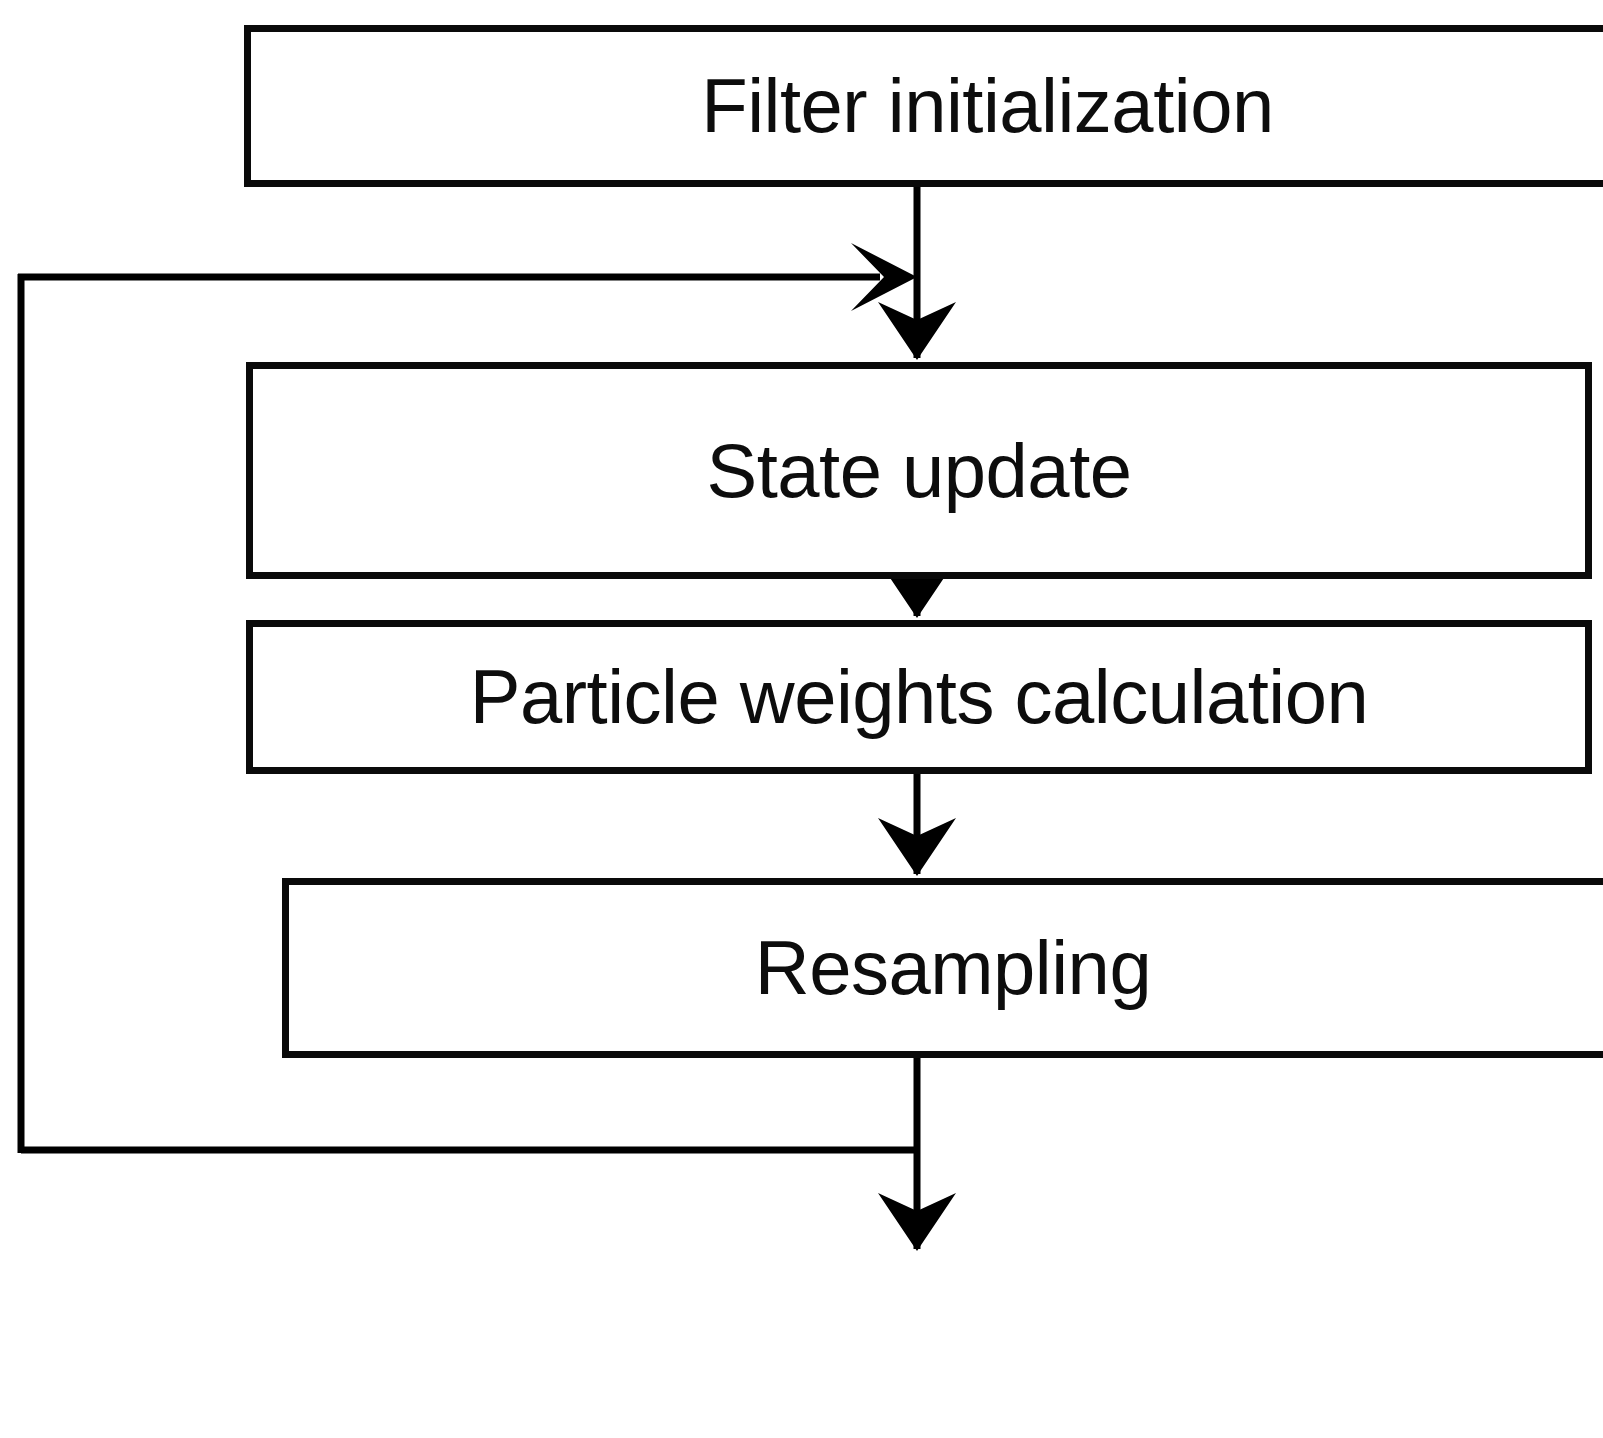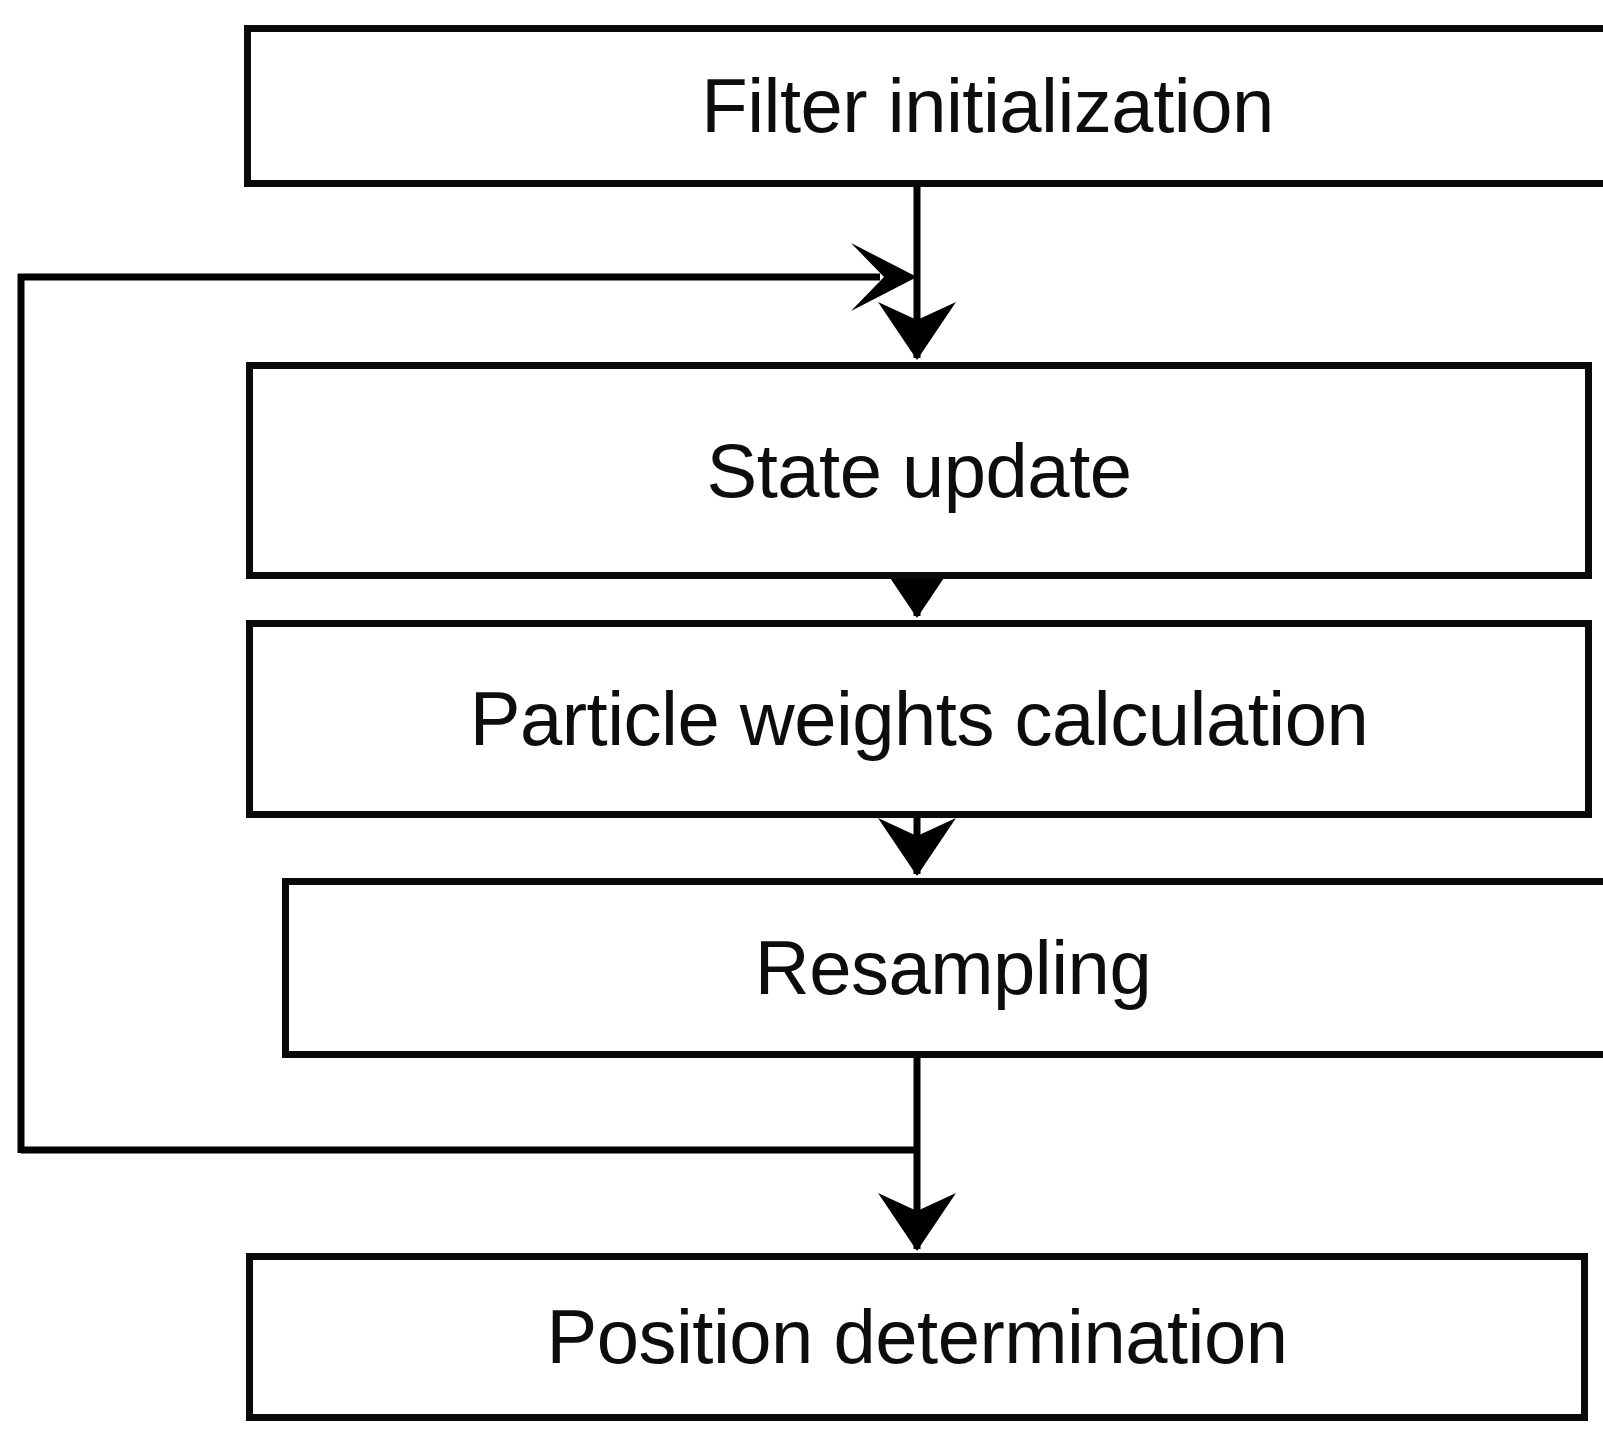--- a/index.html
+++ b/index.html
@@ -38,21 +38,21 @@
     font-size: 76px;
     line-height: 1;
     color: #0d0d0d;
     letter-spacing: -0.5px;
     white-space: nowrap;
     text-align: center;
   }
   
   #node-filter-initialization  { left: 244px; top: 25px;   width: 1487px; height: 162px; }
   #node-state-update           { left: 246px; top: 362px;  width: 1346px; height: 217px; }
-  #node-particle-weights       { left: 246px; top: 620px;  width: 1346px; height: 198px; }
+  #node-particle-weights       { left: 246px; top: 620px;  width: 1346px; height: 154px; }
   #node-resampling             { left: 246px; top: 878px;  width: 1342px; height: 180px; margin-left: 36px; }
   #node-position-determination { left: 246px; top: 1253px; width: 1342px; height: 168px; }
 </style>
 </head>
 <body>
 
 <div id="flowchart-canvas">
 
   <svg id="flow-svg" viewBox="0 0 1603 1438">
 
@@ -94,17 +94,14 @@
   </div>
 
   <div class="node-box" id="node-particle-weights">
     <span class="node-label">Particle weights calculation</span>
   </div>
 
   <div class="node-box" id="node-resampling">
     <span class="node-label">Resampling</span>
   </div>
 
-  <div class="node-box" id="node-position-determination">
-    <span class="node-label">Position determination</span>
-  </div>
 
 </div>
 
 </body></html>

